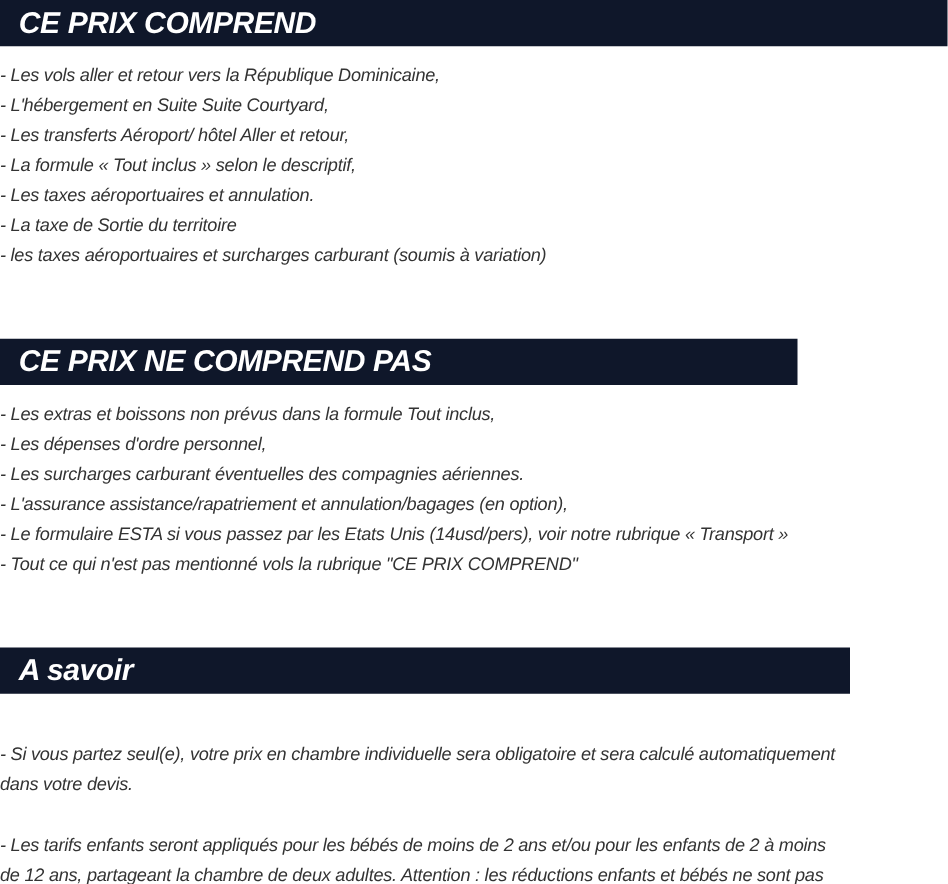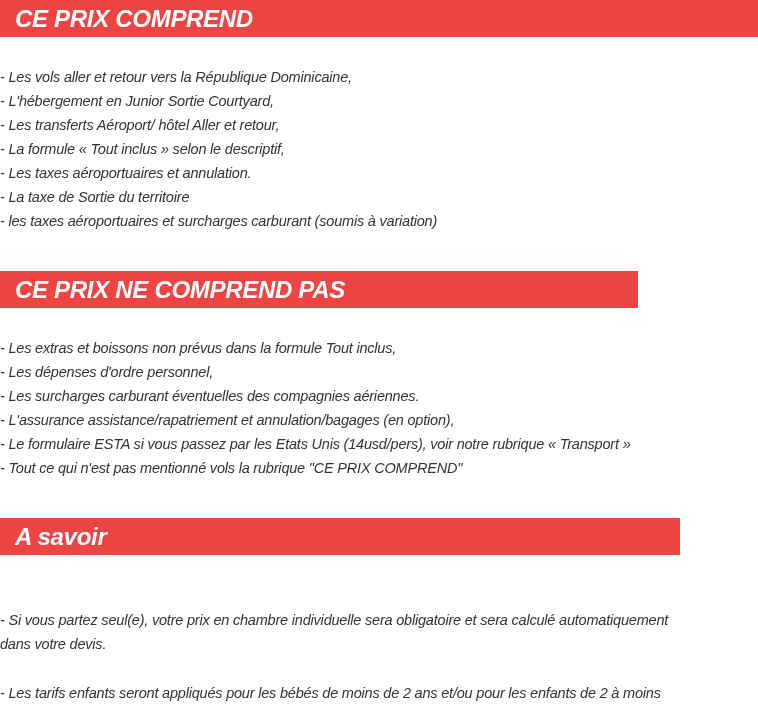--- a/index.html
+++ b/index.html
@@ -2,51 +2,51 @@
 <html><head>
 <meta charset="utf-8">
 <style>
   html, body { margin: 0; padding: 0; background: #ffffff; }
   body {
     width: 758px; height: 707px; overflow: hidden;
     font-family: "Liberation Sans", "DejaVu Sans", sans-serif;
     color: #333333;
   }
   .section-header {
-    background: #ef4444;
+    background: #0f172a;
     color: #ffffff;
     font-style: italic;
     font-weight: bold;
     font-size: 24px;
     height: 37px;
     line-height: 37px;
     padding-left: 15px;
     letter-spacing: -0.3px;
   }
   .section-body {
     font-style: italic;
     font-size: 14.5px;
     line-height: 24px;
-    padding-top: 28px;
+    padding-top: 12px;
     letter-spacing: -0.2px;
   }
   .line { white-space: nowrap; }
   .para { white-space: normal; margin-top: 25px; }
   #s1 { position: absolute; top: 0; left: 0; width: 758px; }
   #s2 { position: absolute; top: 271px; left: 0; width: 638px; }
   #s3 { position: absolute; top: 518px; left: 0; width: 680px; }
 </style>
 </head>
 <body>
 
 <div id="s1">
   <div class="section-header">CE PRIX COMPREND</div>
   <div class="section-body">
     <div class="line">- Les vols aller et retour vers la République Dominicaine,</div>
-    <div class="line">- L'hébergement en Junior Sortie Courtyard,</div>
+    <div class="line">- L'hébergement en Suite Suite Courtyard,</div>
     <div class="line">- Les transferts Aéroport/ hôtel Aller et retour,</div>
     <div class="line">- La formule « Tout inclus » selon le descriptif,</div>
     <div class="line">- Les taxes aéroportuaires et annulation.</div>
     <div class="line">- La taxe de Sortie du territoire</div>
     <div class="line">- les taxes aéroportuaires et surcharges carburant (soumis à variation)</div>
   </div>
 </div>
 
 <div id="s2">
   <div class="section-header">CE PRIX NE COMPREND PAS</div>

